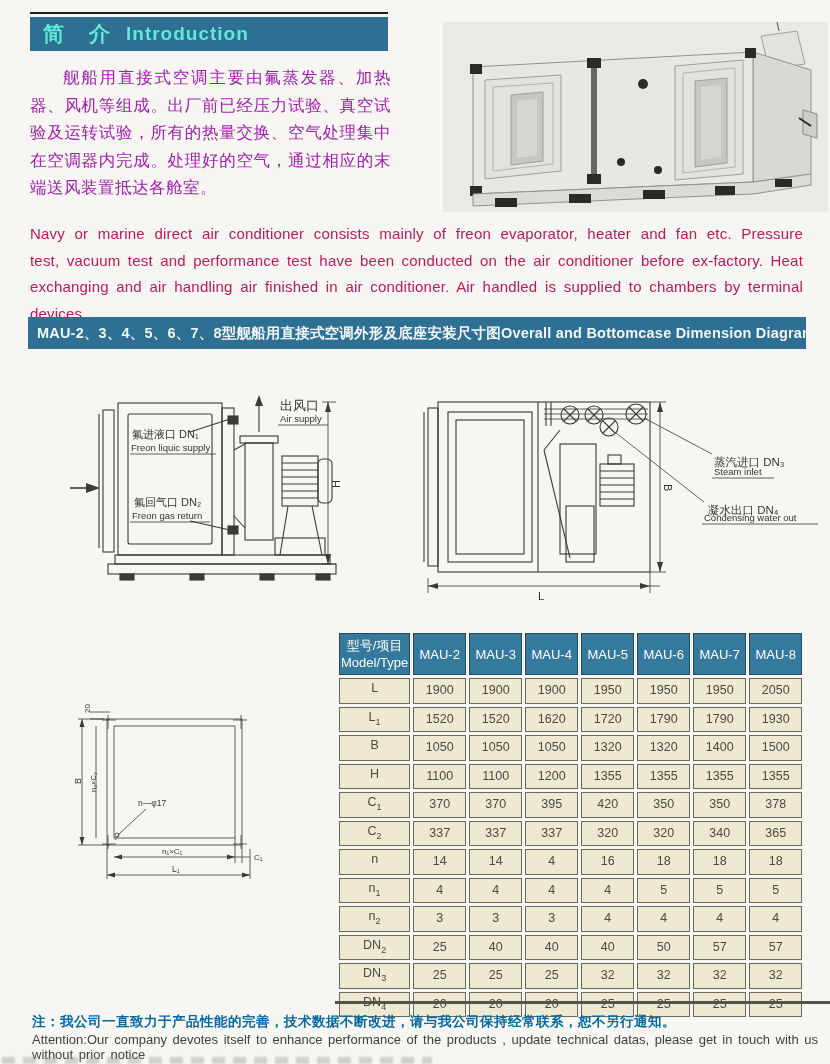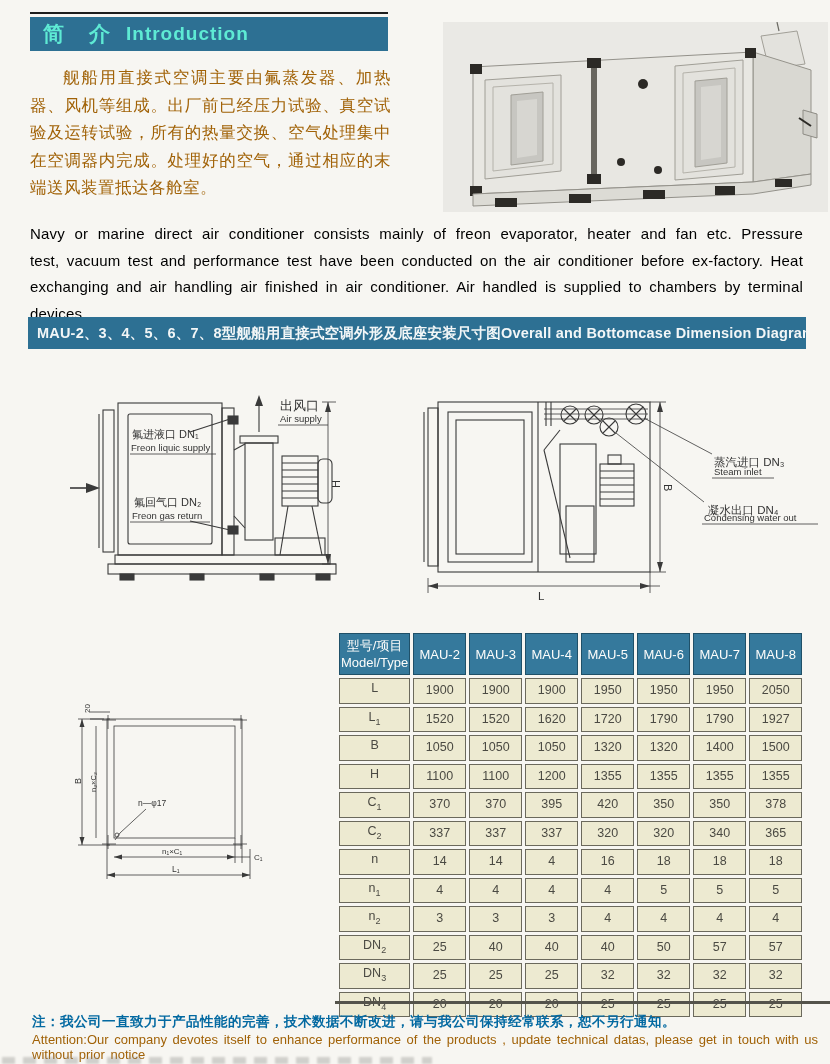--- a/index.html
+++ b/index.html
@@ -15,26 +15,26 @@
 
   .intro-banner {
     left:30px; top:17px; width:358px; height:34px; background:#2d7093;
     color:#5eead4; display:flex; align-items:center; padding-left:13px;
   }
   .intro-banner .cn { font-size:21px; font-weight:bold; letter-spacing:2px; }
   .intro-banner .en { font-size:19px; font-weight:bold; margin-left:14px; letter-spacing:1px; }
 
   .intro-par {
     left:30px; top:64px; width:361px; font-size:16.5px; line-height:27.5px;
-    text-align:justify; text-indent:2em; color:#a16207; letter-spacing:0.5px;
+    text-align:justify; text-indent:2em; color:#a21caf; letter-spacing:0.5px;
   }
 
   .en-par {
     left:30px; top:221px; width:773px; font-size:15px; line-height:26.5px;
-    text-align:justify; color:#000000; word-spacing:3px; letter-spacing:0.2px;
+    text-align:justify; color:#be185d; word-spacing:3px; letter-spacing:0.2px;
   }
 
   .section-banner {
     left:28px; top:317px; width:778px; height:32px; background:#2d7093;
     color:#f2f6f7; font-size:14.5px; font-weight:bold; line-height:32px;
     padding-left:9px; letter-spacing:0.2px; white-space:nowrap; overflow:hidden;
   }
 
   
   .dim-table-wrap { left:336px; top:630px; }
@@ -45,21 +45,21 @@
   }
   th.model-h { width:71px; height:42px; font-size:13px; line-height:17px; padding:2px 1px; }
   th.col-h { width:53px; font-size:13px;margin-left:36px; }
   table.dim td { background:#edead1; color:#4b4a43; font-size:12.5px; height:21px; width:53px; line-height:19px; }
   td.row-label { font-size:12.5px; }
   td.row-label sub { font-size:9px; }
 
   .divider { left:335px; top:1001px; width:495px; height:3px; background:#54534b; }
 
   .note-cn { left:32px; top:1013px; width:780px; color:#0369a1; font-size:13.5px; font-weight:bold; letter-spacing:0.5px; }
-  .note-en { left:32px; top:1032px; width:792px; color:#a16207; font-size:13px; word-spacing:2px; }
+  .note-en { left:32px; top:1032px; width:792px; color:#404040; font-size:13px; word-spacing:2px; }
 
   .cutoff {
     left:2px; top:1057px; width:430px; height:7px; opacity:.35; filter:blur(1px);
     background:repeating-linear-gradient(90deg,#8a8a86 0 13px, transparent 13px 21px);
   }
 
   svg text { font-family:"Liberation Sans", sans-serif; fill:#333; }
   svg .ln { stroke:#3a3a3a; fill:none; stroke-width:1.1; }
   svg .thin { stroke:#3a3a3a; fill:none; stroke-width:0.8; }
   svg .solid { fill:#3a3a3a; stroke:none; }
@@ -308,21 +308,21 @@
             <td>2050</td>
           </tr>
           <tr>
             <td class="row-label"><span>L</span><sub>1</sub></td>
             <td>1520</td>
             <td>1520</td>
             <td>1620</td>
             <td>1720</td>
             <td>1790</td>
             <td>1790</td>
-            <td>1927</td>
+            <td>1930</td>
           </tr>
           <tr>
             <td class="row-label"><span>B</span><sub></sub></td>
             <td>1050</td>
             <td>1050</td>
             <td>1050</td>
             <td>1320</td>
             <td>1320</td>
             <td>1400</td>
             <td>1500</td>

